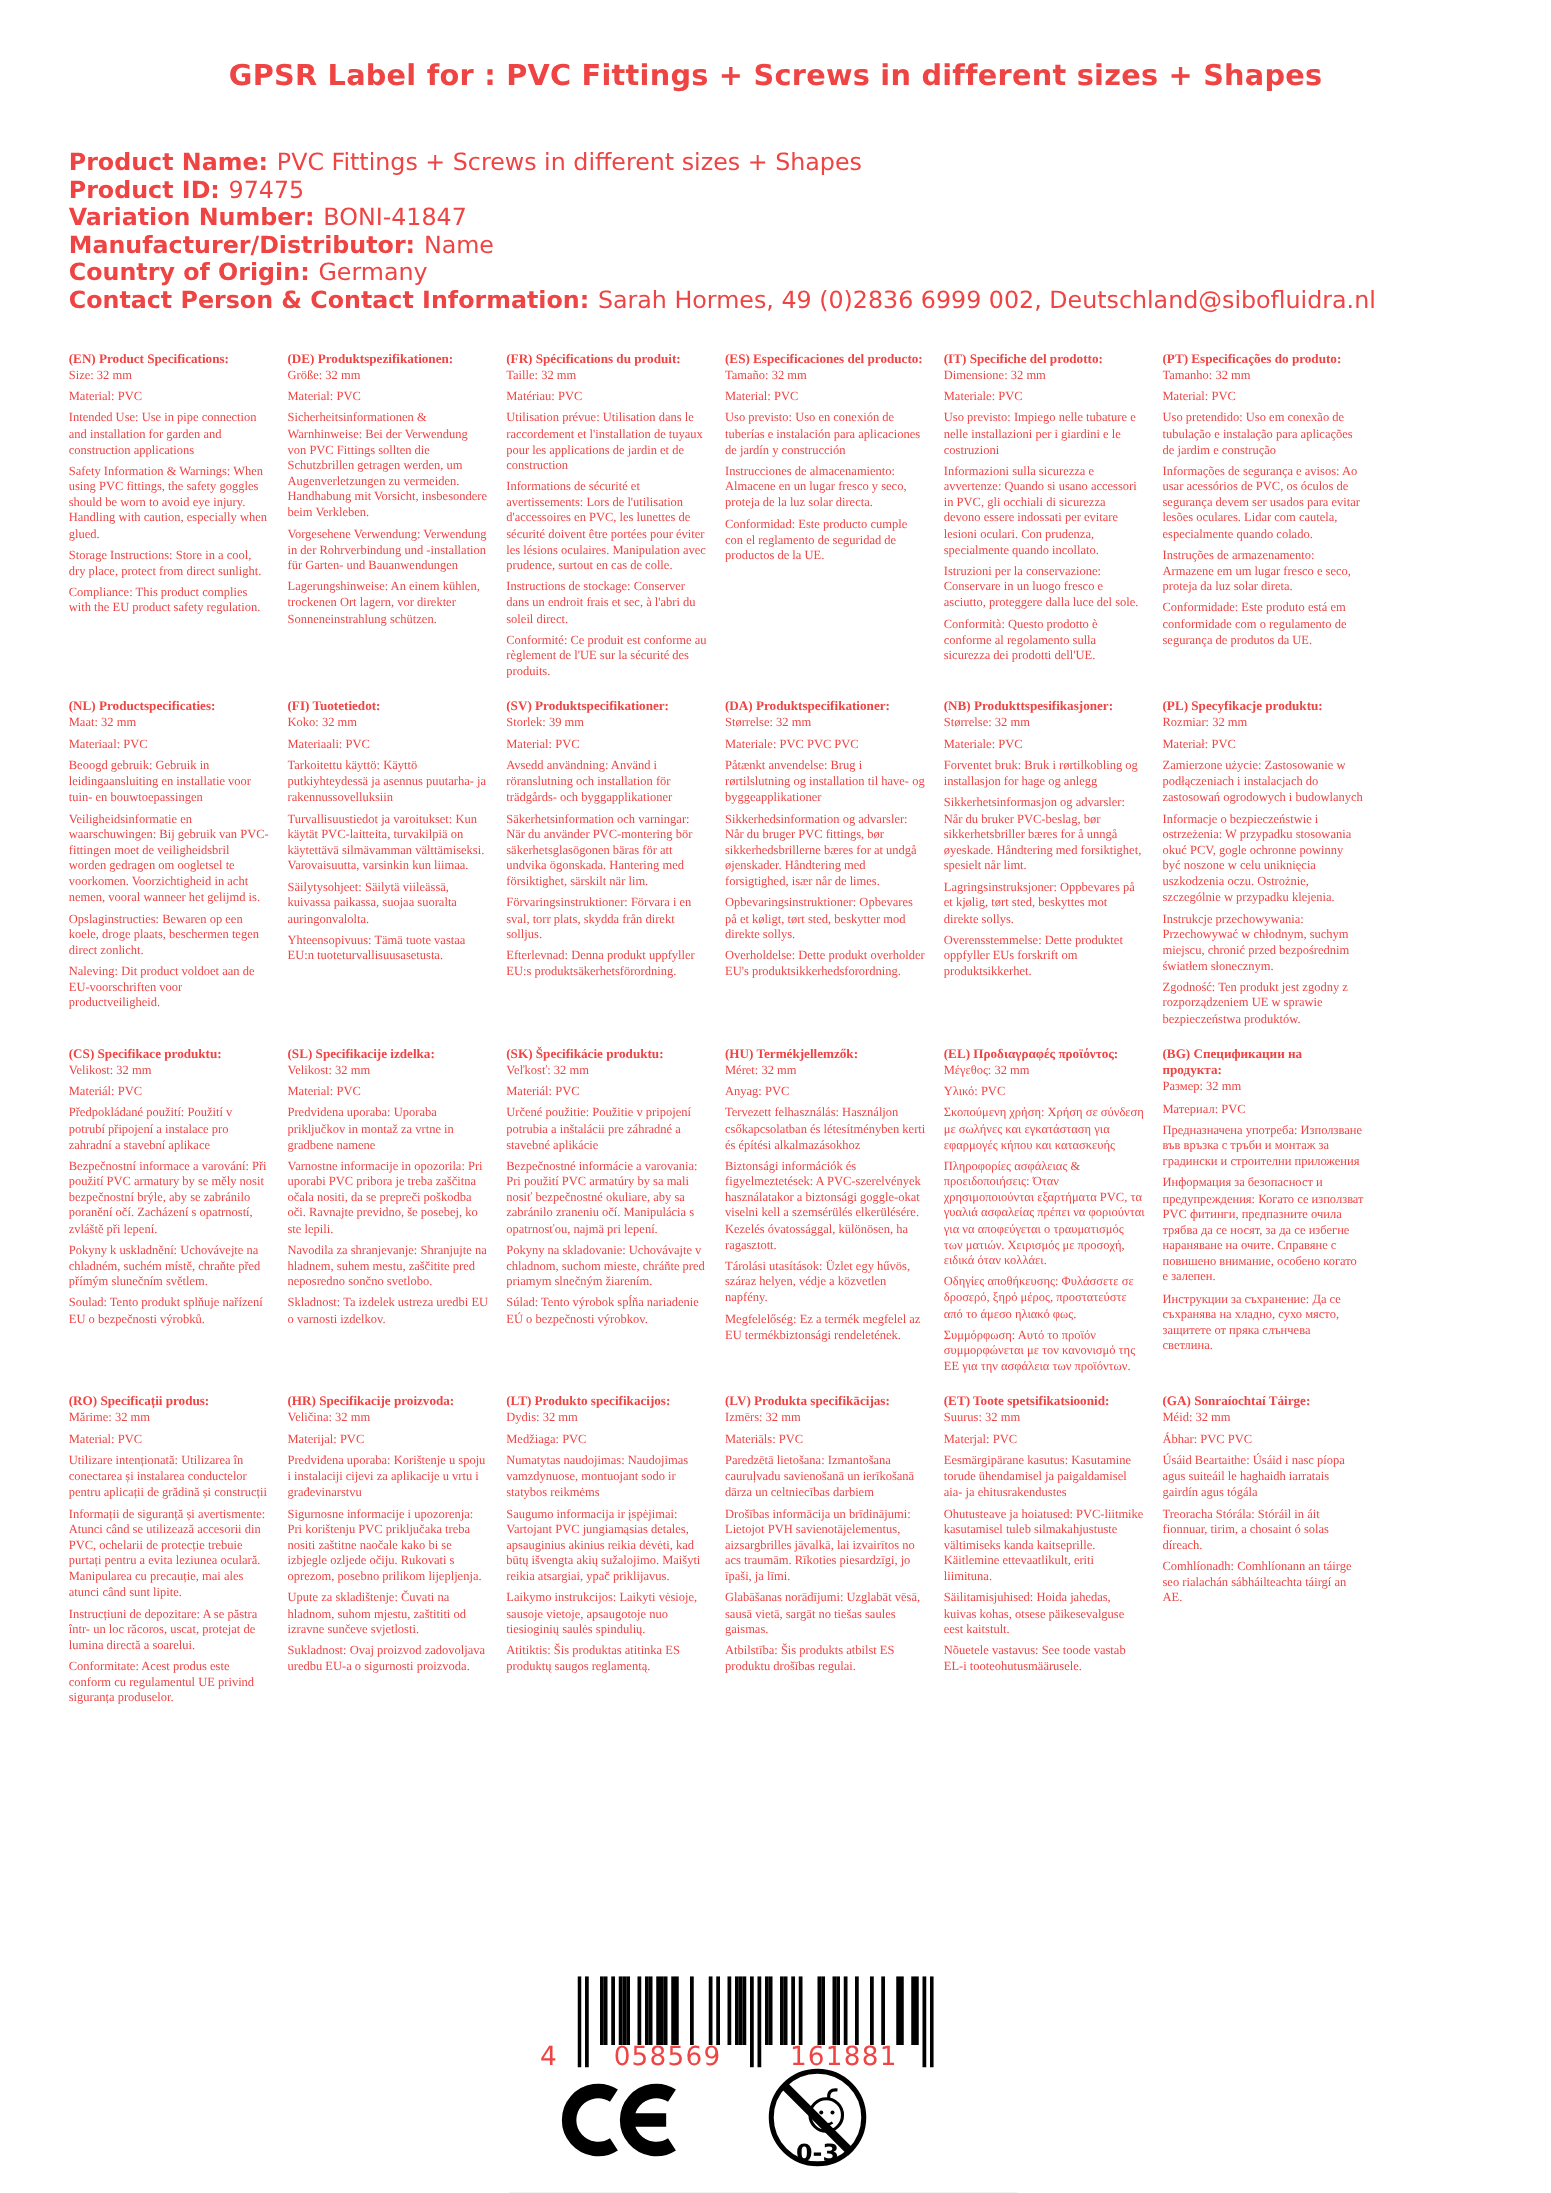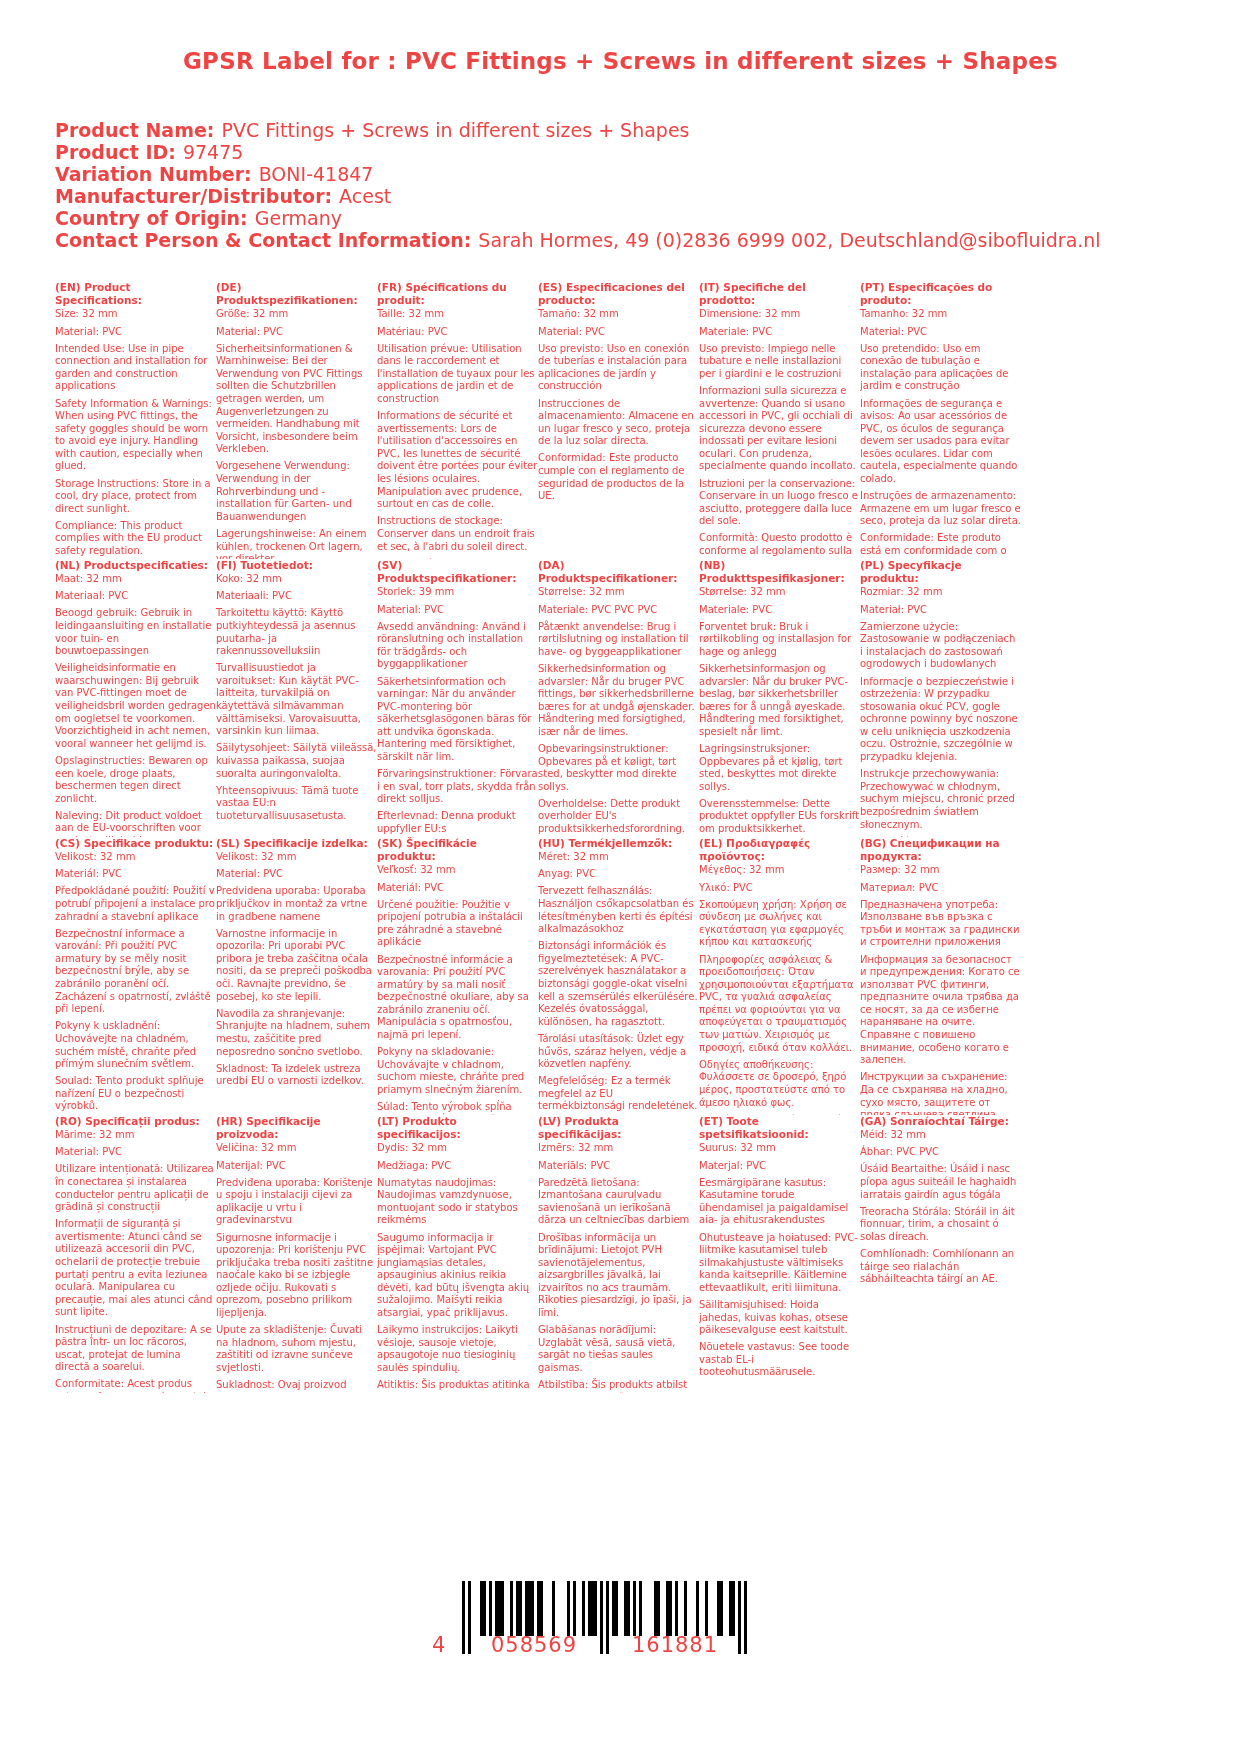--- a/index.html
+++ b/index.html
@@ -12,21 +12,21 @@
   .title {
     position:absolute; top:48px; left:0; width:100%;
     text-align:center; font-size:23px; font-weight:bold; letter-spacing:0.2px;
   }
   .info { position:absolute; left:55px; top:119px; font-size:19px; line-height:22px; }
   .info-row { white-space:nowrap; }
   .info-label { font-weight:bold; margin-right:7px; }
   .lang-grid {
     position:absolute; left:55px; top:281px;
     display:grid; grid-template-columns:repeat(6, 161px);
-    grid-auto-rows:278px;
+    column-gap:14px; grid-auto-rows:278px;font-family:Liberation Serif, serif;
   }
   .lang-block { font-size:10px; line-height:1.26; overflow:hidden; }
   .lang-heading { font-size:10.5px; font-weight:bold; margin:0 0 1px 0; }
   .lang-paras p { margin:0 0 4.5px 0; }
   .barcode { position:absolute; left:432px; top:1581px; width:320px; height:95px; }
   .barcode svg { position:absolute; left:30px; top:0; }
   .barcode svg rect { fill:#000; }
   .bc-digit { position:absolute; top:52px; font-size:21px; letter-spacing:1px; }
   .bc-first { left:0px; }
   .bc-g1 { left:39px; width:126px; text-align:center; }
@@ -50,21 +50,21 @@
 
       <div class="info-row">
         <span class="info-label">Product ID:</span><span class="info-value">97475</span>
       </div>
 
       <div class="info-row">
         <span class="info-label">Variation Number:</span><span class="info-value">BONI-41847</span>
       </div>
 
       <div class="info-row">
-        <span class="info-label">Manufacturer/Distributor:</span><span class="info-value">Acest</span>
+        <span class="info-label">Manufacturer/Distributor:</span><span class="info-value">Name</span>
       </div>
 
       <div class="info-row">
         <span class="info-label">Country of Origin:</span><span class="info-value">Germany</span>
       </div>
 
       <div class="info-row">
         <span class="info-label">Contact Person &amp; Contact Information:</span><span class="info-value">Sarah Hormes, 49 (0)2836 6999 002, Deutschland@sibofluidra.nl</span>
       </div>
     </div>
@@ -402,14 +402,33 @@
         <rect x="267" y="0" width="3" height="55"></rect>
         <rect x="270" y="0" width="3" height="55"></rect>
         <rect x="276" y="0" width="3" height="73"></rect>
         <rect x="282" y="0" width="3" height="73"></rect>
       </svg>
     <span class="bc-digit bc-first">4</span>
     <span class="bc-digit bc-g1">058569</span>
     <span class="bc-digit bc-g2">161881</span>
   </div>
 
+  <div class="marks">
+    <svg class="ce-mark" width="100" height="68" viewBox="0 0 112 76">
+      <g fill="none" stroke="#000" stroke-width="13" stroke-linecap="butt">
+        <path d="M 47.2 16.2 A 26 26 0 1 0 47.2 59.8"></path>
+        <path d="M 99.2 16.2 A 26 26 0 1 0 99.2 59.8"></path>
+        <path d="M 63 38 L 94 38" stroke-width="12"></path>
+      </g>
+    </svg>
+    <svg class="age-mark" width="84" height="92" viewBox="0 0 84 92">
+      <circle cx="42" cy="44" r="37" fill="none" stroke="#000" stroke-width="4"></circle>
+      <circle cx="49" cy="42" r="13" fill="none" stroke="#000" stroke-width="2.5"></circle>
+      <path d="M 51 29 q -1 -8 7 -7" fill="none" stroke="#000" stroke-width="2.5"></path>
+      <circle cx="45" cy="40" r="1.6" fill="#000"></circle>
+      <circle cx="54" cy="40" r="1.6" fill="#000"></circle>
+      <path d="M 46 48 q 4 3 8 0" fill="none" stroke="#000" stroke-width="2"></path>
+      <line x1="15" y1="18" x2="69" y2="72" stroke="#000" stroke-width="7"></line>
+      <text x="42" y="79" text-anchor="middle" font-size="19" font-weight="bold" font-family="DejaVu Sans, sans-serif">0-3</text>
+    </svg>
+  </div>
 
 </div>
 
 </body></html>

